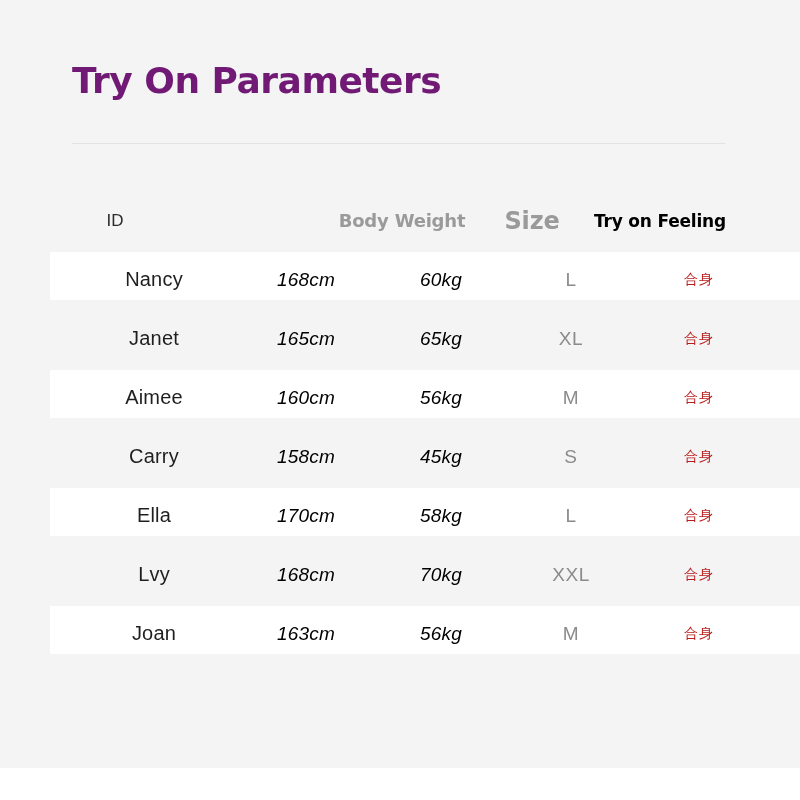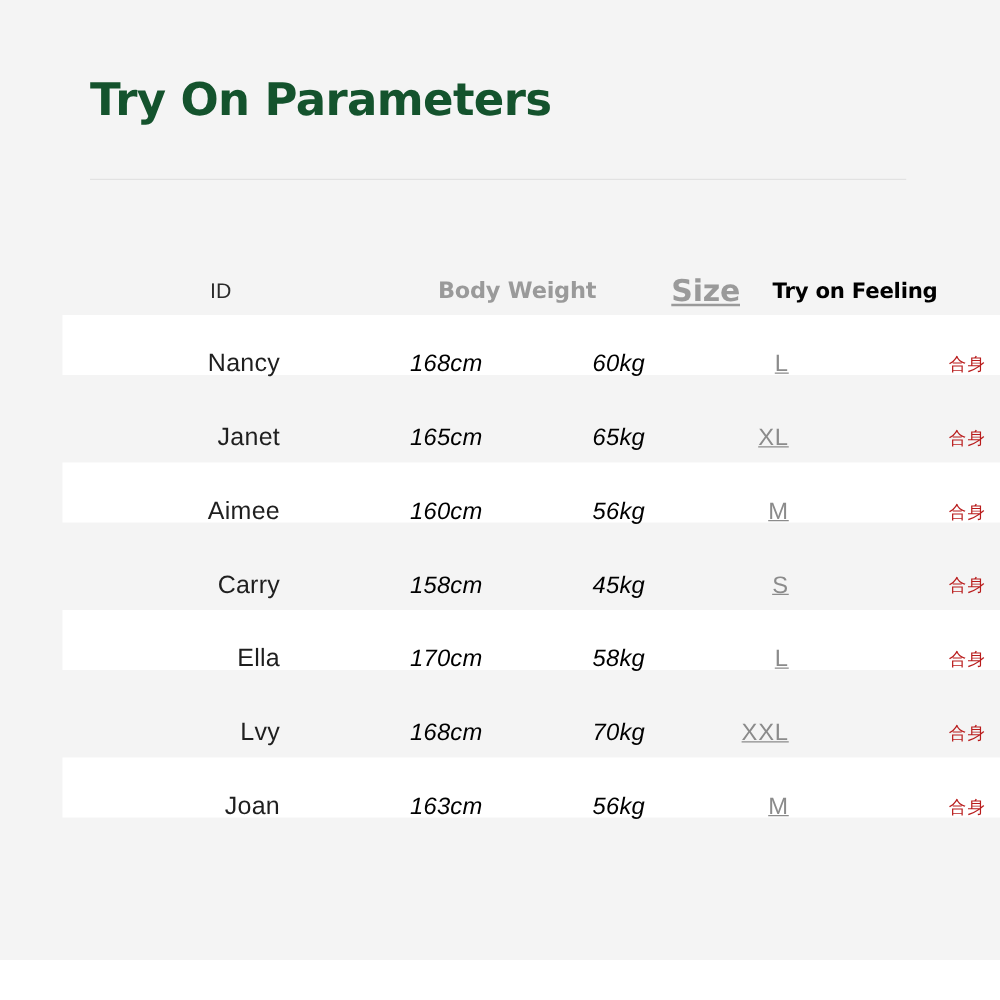--- a/index.html
+++ b/index.html
@@ -23,21 +23,21 @@
     background: #f4f4f4;
   }
 
   .page-title {
     position: absolute;
     left: 72px;
     top: 60px;
     font-size: 36px;
     font-weight: bold;
     letter-spacing: -0.5px;
-    color: #14532d;
+    color: #701a75;
     font-family: "DejaVu Sans", "Liberation Sans", sans-serif;
     white-space: nowrap;
   }
 
   .title-divider {
     position: absolute;
     left: 72px;
     top: 143px;
     width: 653px;
     height: 1px;
@@ -66,32 +66,32 @@
   }
   .row.odd .band {
     background: #ffffff;
   }
   .row.even .band {
     background: transparent;
   }
 
   .cell {
     position: absolute;
-    top: 16px;
+    top: 4px;
     height: 59px;
     line-height: 59px;
-    text-align: right;
+    text-align: center;
     white-space: nowrap;
   }
 
   
   .c0 { left: 45px;  width: 140px; }
   .c1 { left: 187px; width: 160px; }
   .c2 { left: 327px; width: 150px; }
-  .c3 { left: 472px; width: 120px; text-decoration: underline; }
+  .c3 { left: 472px; width: 120px; }
   .c4 { left: 570px; width: 180px; }
 
   
   .header { position: relative; height: 58px; width: 800px; }
   .header .cell { height: 58px; line-height: 58px; }
   .hdr-id {
     font-size: 17px;
     color: #2b2b2b;
     font-weight: normal;
   }

